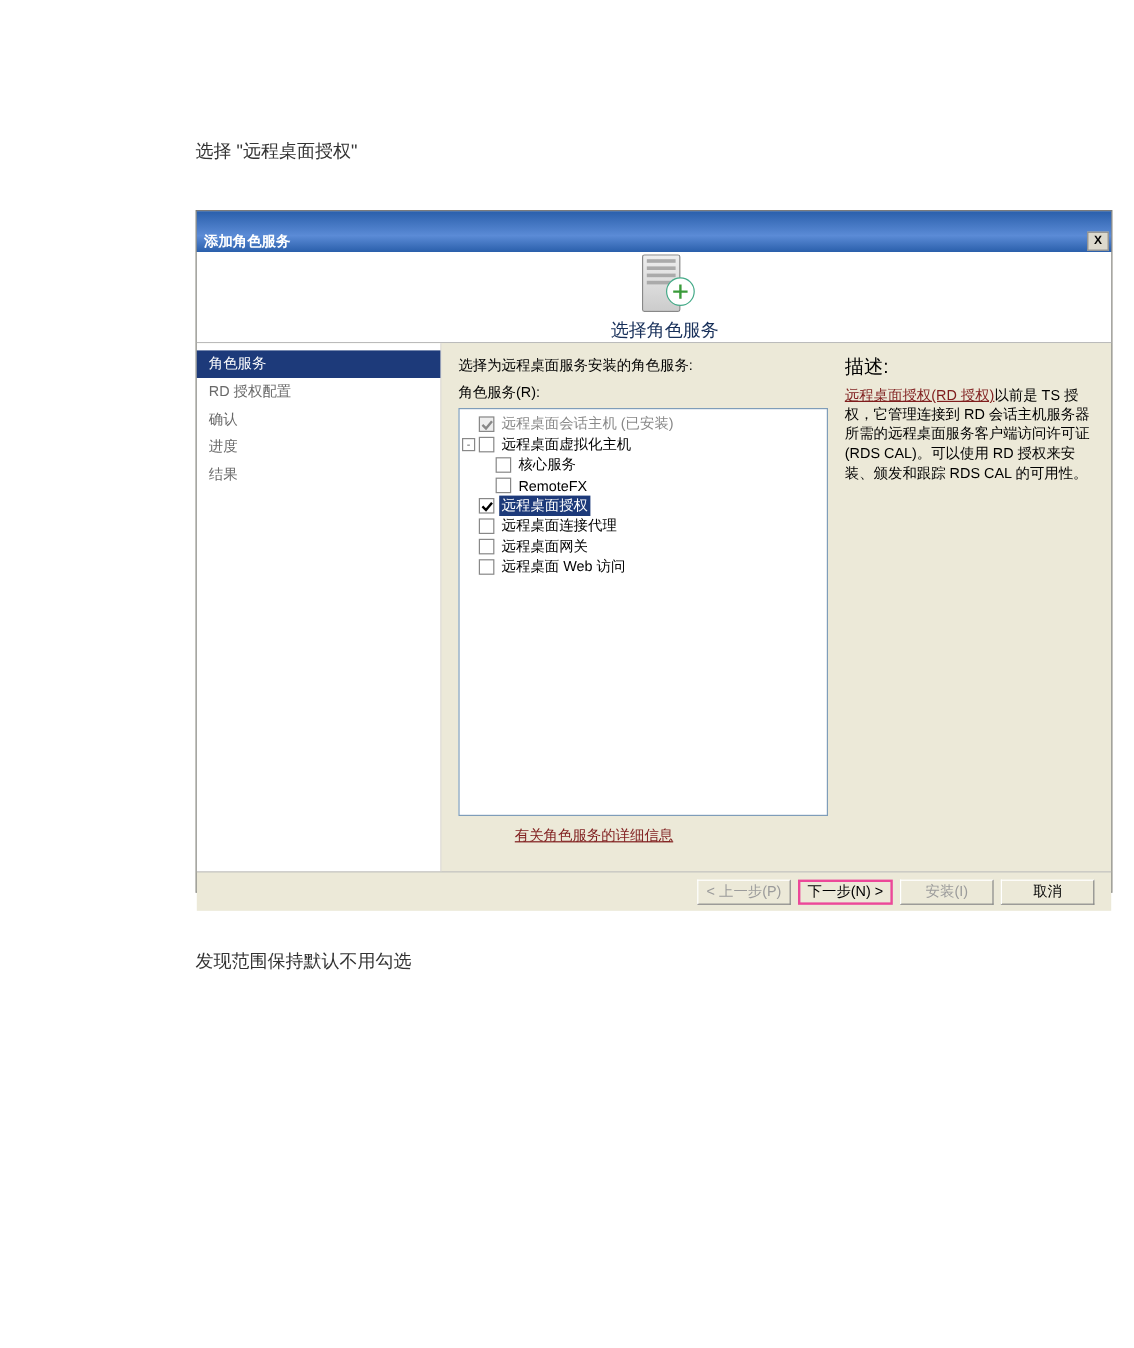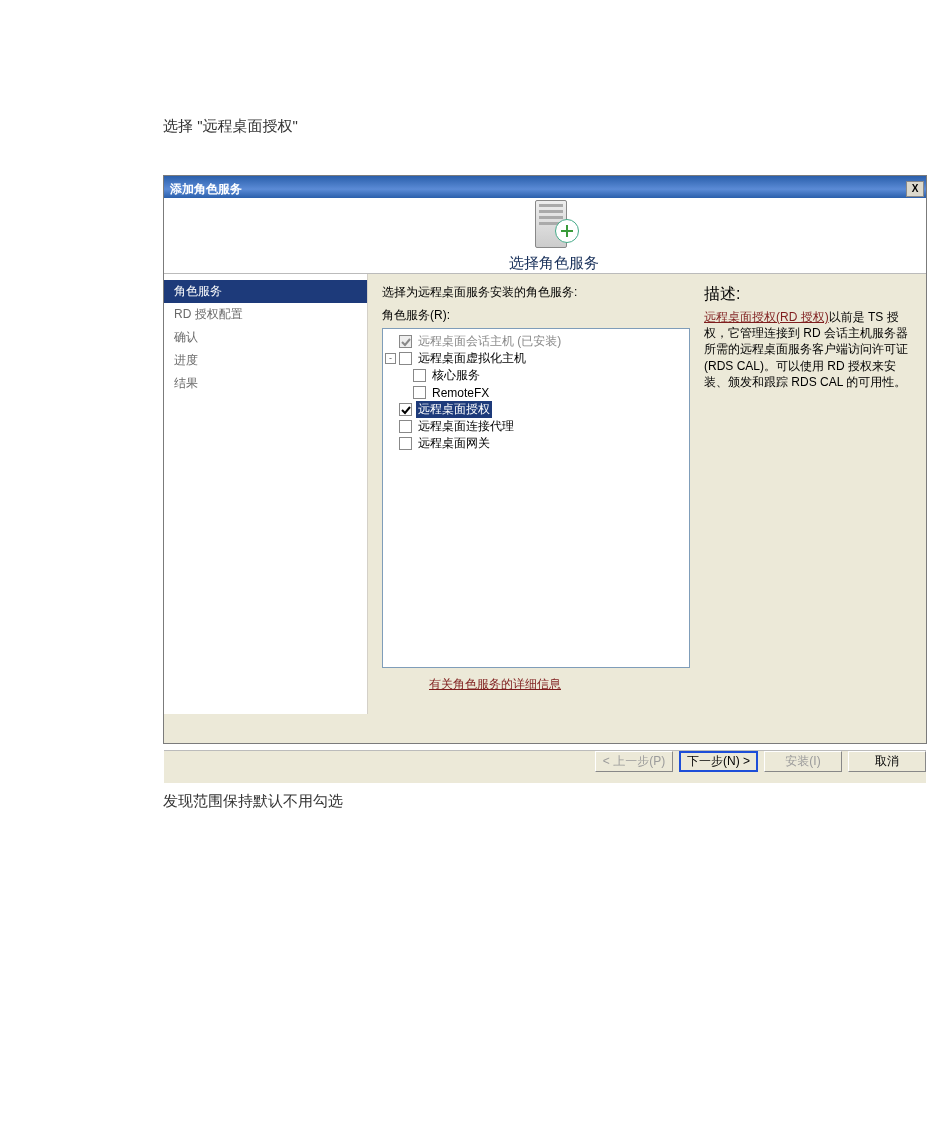--- a/index.html
+++ b/index.html
@@ -32,21 +32,21 @@
     font-family: SimSun, Tahoma, sans-serif;
     font-size: 12px;
     color: #000;
   }
   .titlebar {
     height: 18px;
     background: linear-gradient(to bottom, #2a5fab, #5b8bd6 60%, #2a5fab);
     display: flex;
     align-items: center;
     justify-content: space-between;
-    padding: 4px 2px 0 6px;
+    padding: 16px 2px 0 6px;
     color: #fff;
     font-weight: bold;
   }
   .title-text { font-size: 12px; }
   .close-btn {
     width: 16px; height: 14px;
     background: #dcd9cd;
     border: 1px solid #888;
     display:flex;align-items:center;justify-content:center;
     color:#000;font-weight:bold;font-size:10px;line-height:1;
@@ -174,37 +174,37 @@
     line-height:1.35;
     color:#000;
   }
 
   .footer {
     height: 32px;
     border-top:1px solid #bbb;
     background:#ece9d8;
     display:flex;
     justify-content:flex-end;
-    align-items:flex-start;
+    align-items:center;
+    padding-right:14px;
     gap:6px;
-    margin-top:36px;
   }
   .btn {
     height:21px;
     min-width:78px;
     padding: 0 6px;
     font-size:12px;
     font-family: SimSun, Tahoma, sans-serif;
     background:#ece9d8;
     border:1px solid #888;
     border-top-color:#fff;
     border-left-color:#fff;
     cursor:pointer;
   }
-  .btn.primary { border:2px solid #1d4ed8; }
+  .btn.primary { border:2px solid #ec4899; }
   .btn:disabled { color:#9b9b9b; cursor:default; }
 </style>
 </head>
 <body>
 
 <div class="doc-text doc-text-1">选择 "远程桌面授权"</div>
 
 <div class="window">
   <div class="titlebar">
     <span class="title-text">添加角色服务</span>
@@ -291,20 +291,25 @@
             <span class="chk"></span>
             <span class="tree-text">远程桌面连接代理</span>
           </div>
 
           <div class="tree-row">
             <span class="ind"></span>
             <span class="chk"></span>
             <span class="tree-text">远程桌面网关</span>
           </div>
 
+          <div class="tree-row">
+            <span class="ind"></span>
+            <span class="chk"></span>
+            <span class="tree-text">远程桌面 Web 访问</span>
+          </div>
         </div>
 
         <div class="details-link">
           <a>有关角色服务的详细信息</a>
         </div>
       </div>
 
       <div class="col-desc">
         <div class="desc-head">描述:</div>
         <div class="desc">

